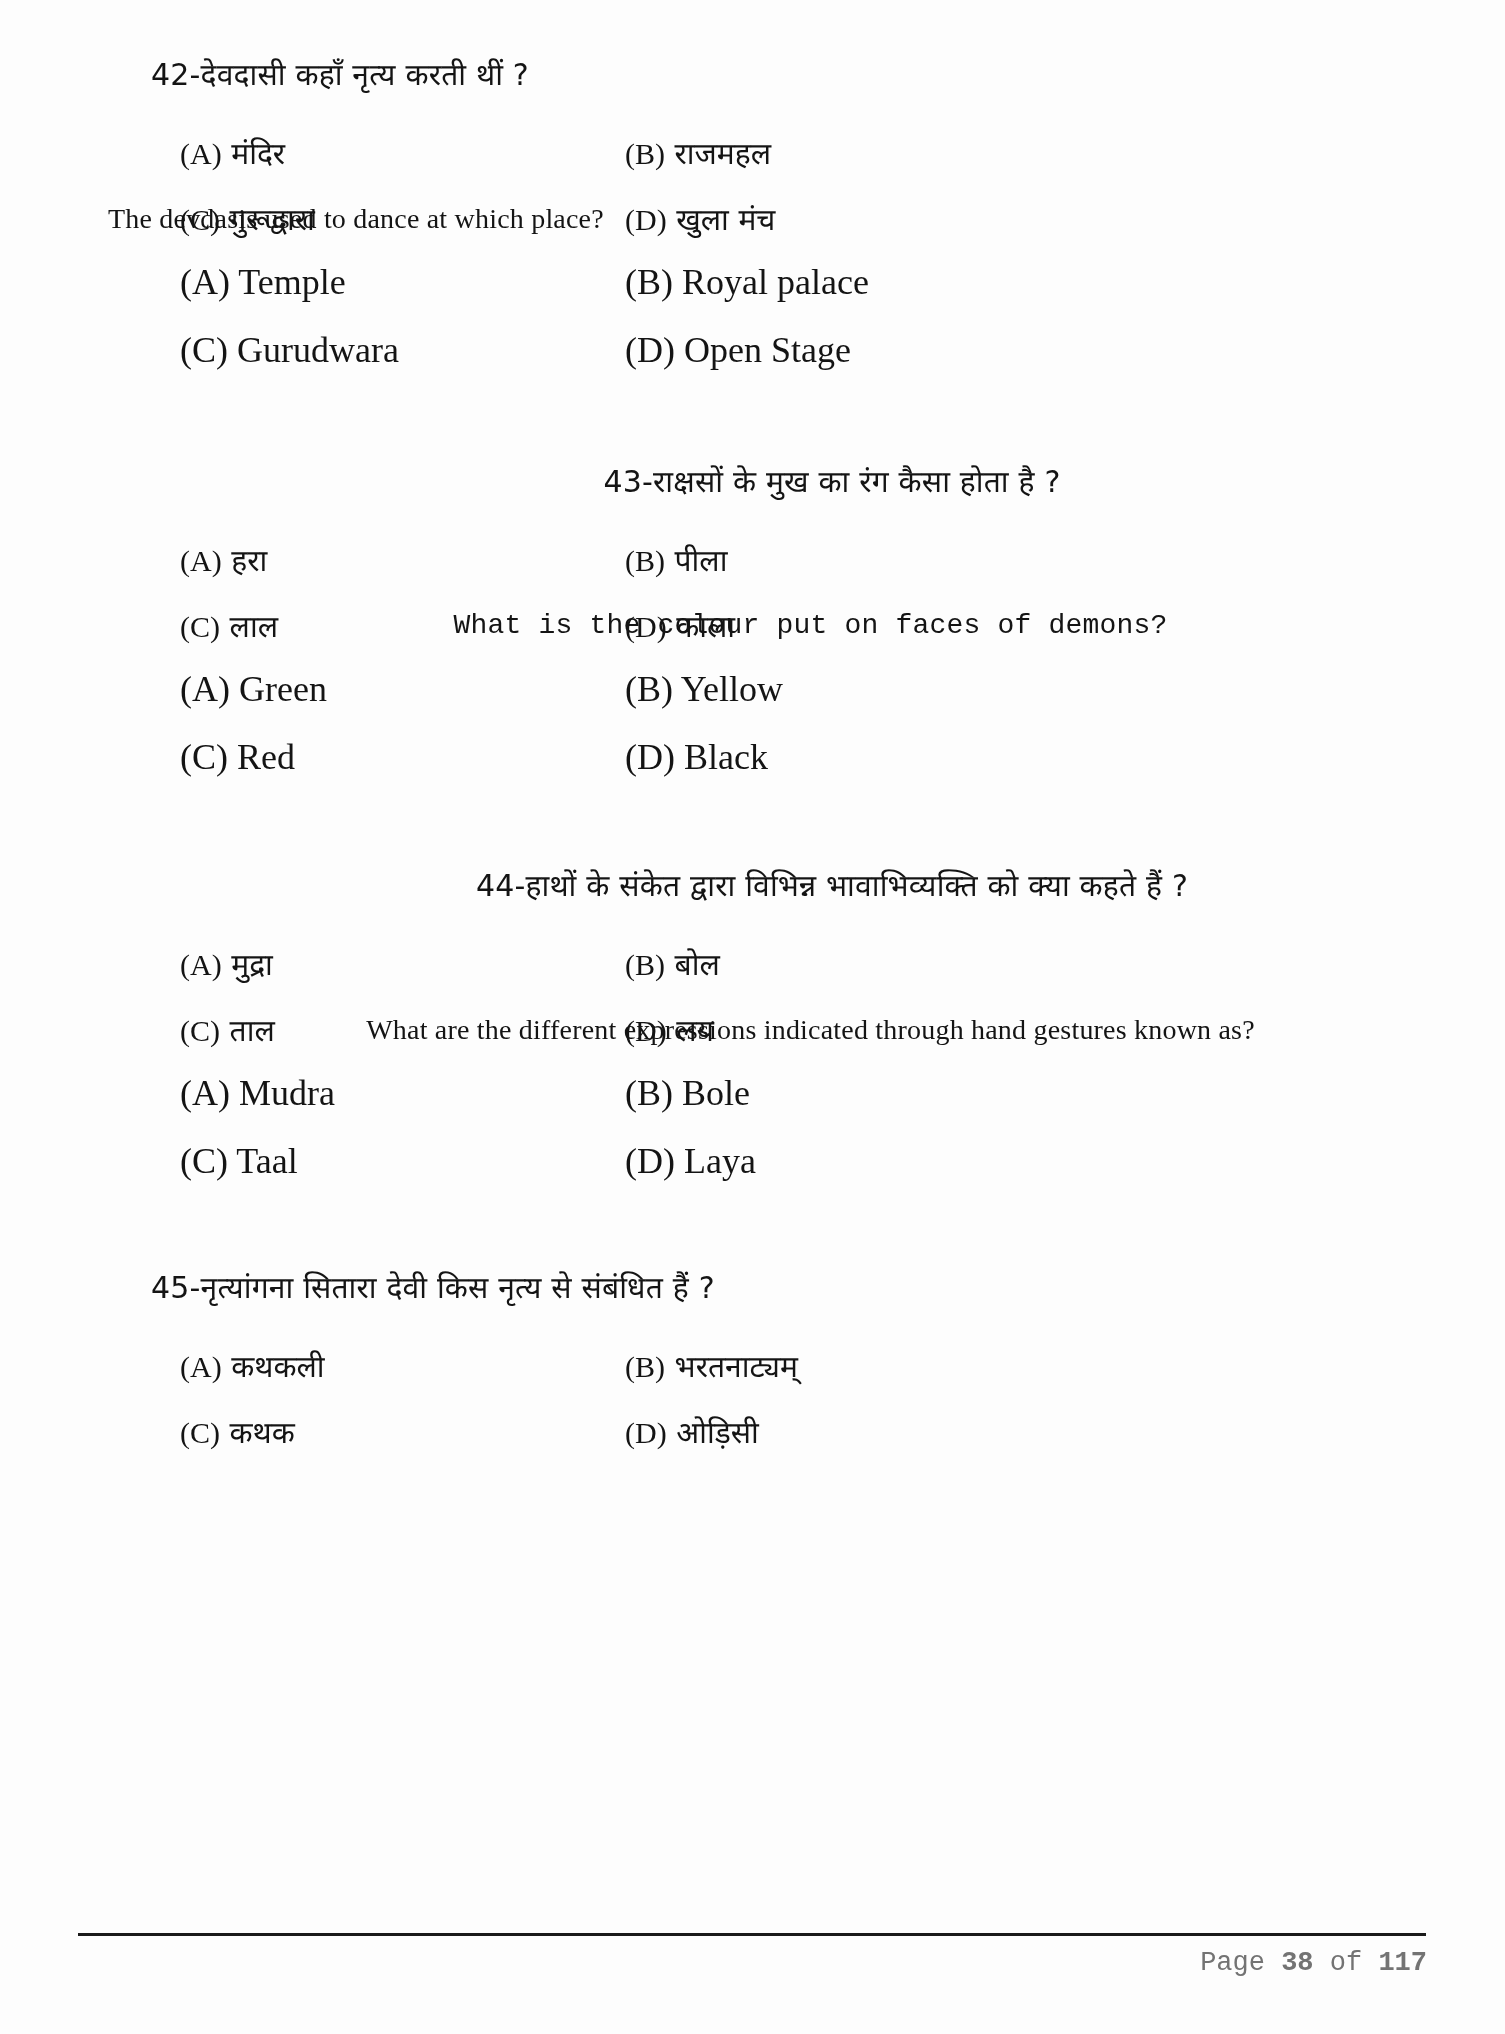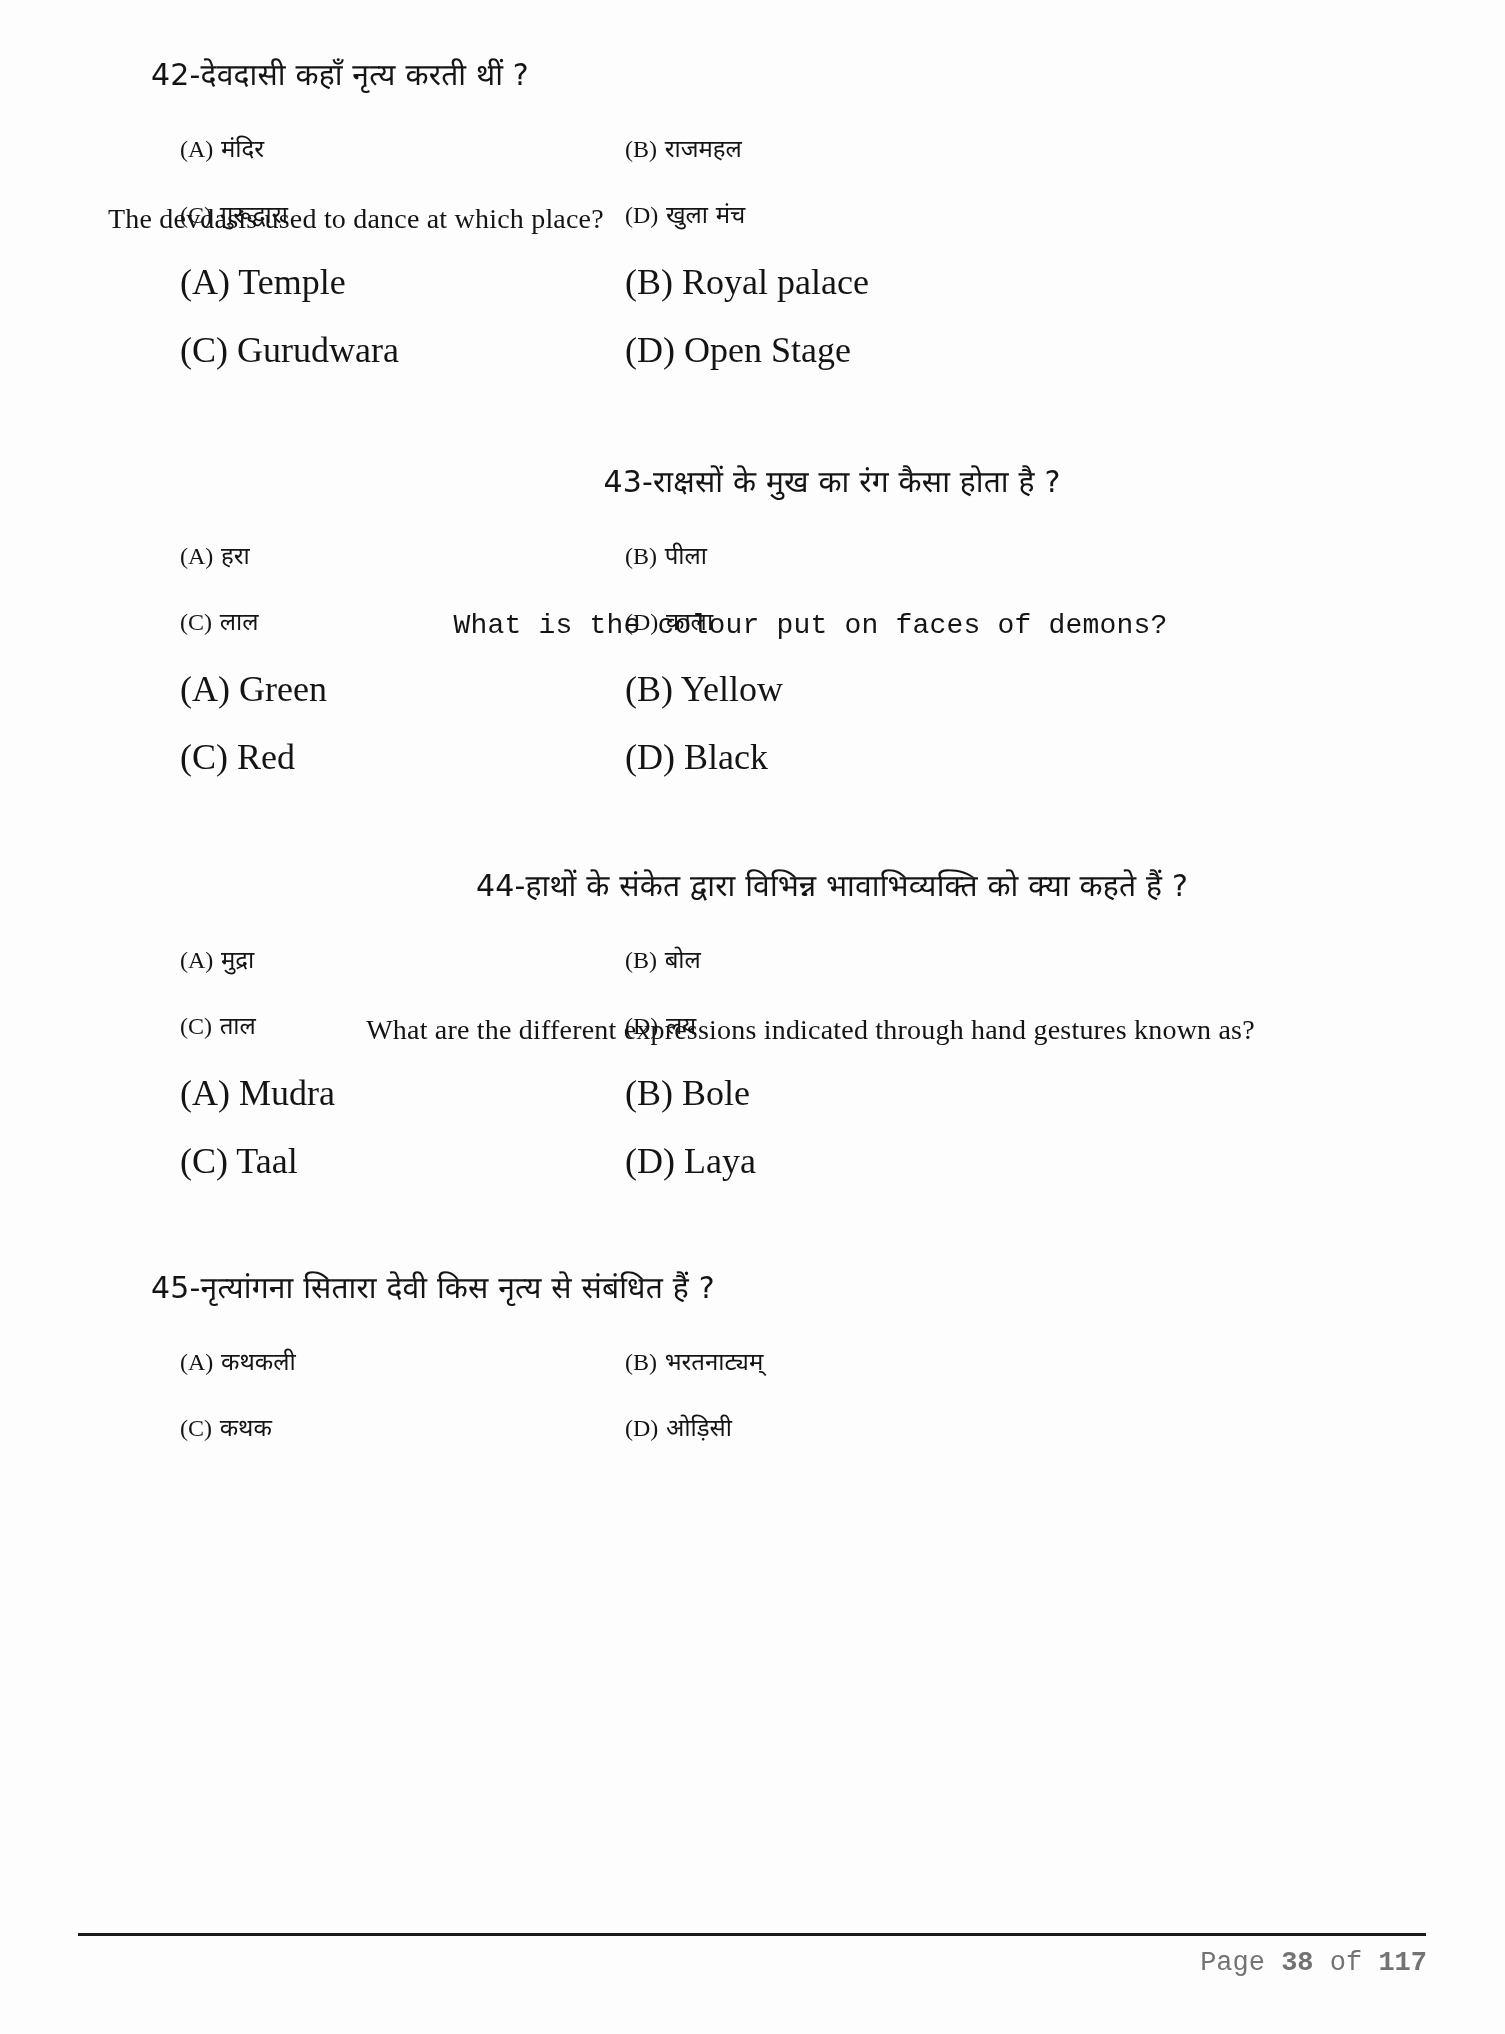--- a/index.html
+++ b/index.html
@@ -65,21 +65,21 @@
   .opt {
     position: absolute;
     white-space: nowrap;
     font-size: 28px;
     line-height: 1.3;
     color: #141414;
   }
 
   .opt.hindi {
     font-family: "DejaVu Sans", "Liberation Sans", sans-serif;
-    font-size: 24px;
+    font-size: 30px;
   }
 
   .opt.english {
     font-family: "Liberation Serif", "DejaVu Serif", serif;
     font-size: 36px;
   }
 
   .opt .tag {
     font-family: "Liberation Serif", "DejaVu Serif", serif;
   }

